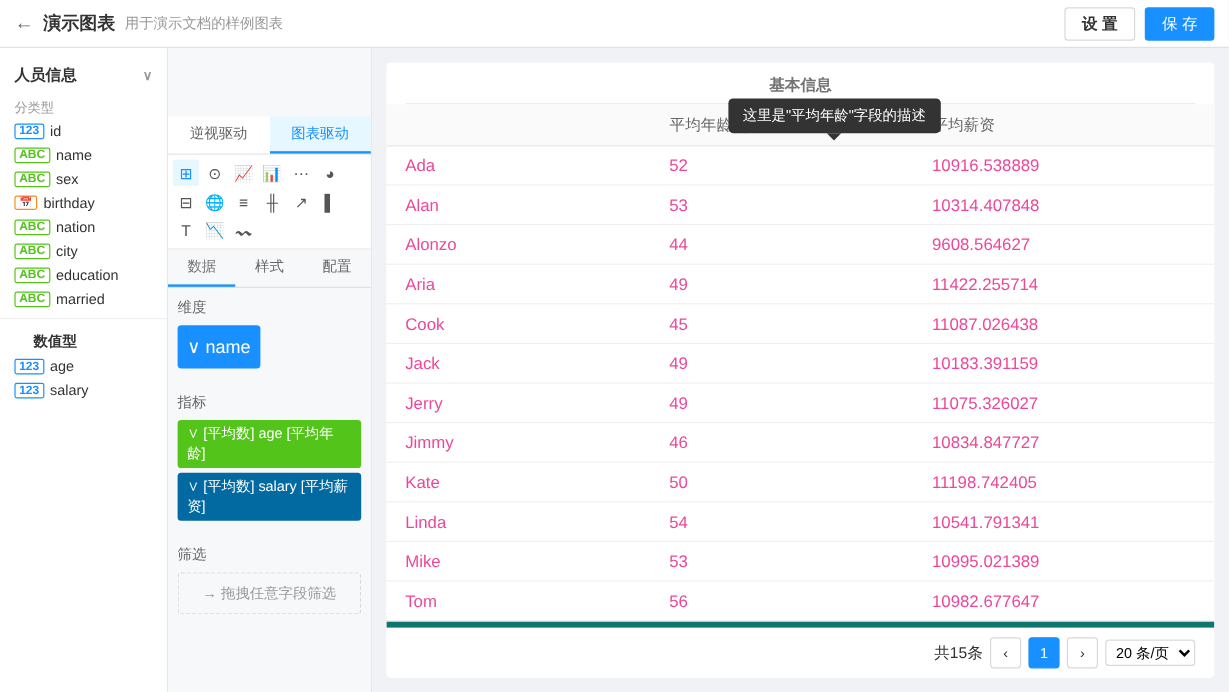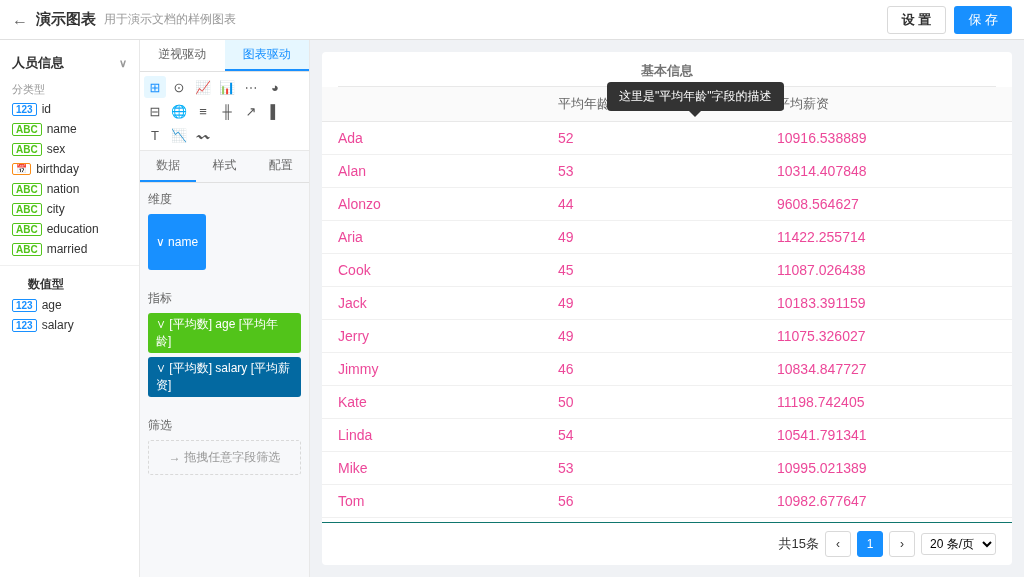--- a/index.html
+++ b/index.html
@@ -24,37 +24,37 @@
     .sidebar-category-label { padding: 2px 12px; font-size: 11px; color: #999; margin-top: 4px; }
     .sidebar-item { display: flex; align-items: center; padding: 3px 12px; font-size: 12px; color: #333; cursor: pointer; }
     .type-badge { font-size: 10px; border-radius: 2px; padding: 0 3px; margin-right: 5px; font-weight: bold; }
     .type-abc { color: #52c41a; border: 1px solid #52c41a; }
     .type-123 { color: #1890ff; border: 1px solid #1890ff; }
     .type-cal { color: #fa8c16; border: 1px solid #fa8c16; font-size: 9px; }
     .sidebar-divider { border: none; border-top: 1px solid #f0f0f0; margin: 6px 0; }
     .sidebar-section-label { padding: 4px 12px 2px; font-size: 12px; color: #333; font-weight: bold; margin-left: 16px; }
 
     
-    .middle-panel { width: 170px; background: #f7f8fa; border-right: 1px solid #e8e8e8; display: flex; flex-direction: column; flex-shrink: 0; }
+    .middle-panel { width: 170px; background: #f7f8fa; border-right: 1px solid #e8e8e8; display: flex; flex-direction: column; flex-shrink: 0; justify-content: center; }
     .mode-tabs { display: flex; border-bottom: 1px solid #e0e0e0; background: #fff; }
     .mode-tab { flex: 1; text-align: center; padding: 6px 4px; font-size: 12px; cursor: pointer; color: #666; border-bottom: 2px solid transparent; }
     .mode-tab.active { color: #1890ff; border-bottom: 2px solid #1890ff; background: #e6f7ff; }
 
     .icon-toolbar { display: flex; flex-wrap: wrap; padding: 4px; background: #fff; border-bottom: 1px solid #e8e8e8; gap: 2px; }
     .icon-btn { width: 22px; height: 22px; display: flex; align-items: center; justify-content: center; cursor: pointer; border-radius: 3px; font-size: 13px; color: #555; }
     .icon-btn.active { background: #e6f7ff; color: #1890ff; }
 
     .panel-tabs { display: flex; border-bottom: 1px solid #e0e0e0; background: #f7f8fa; }
     .panel-tab { flex: 1; text-align: center; padding: 6px 4px; font-size: 12px; cursor: pointer; color: #666; }
     .panel-tab.active { color: #737373; border-bottom: 2px solid #1890ff; }
 
     .panel-section { padding: 8px; }
     .panel-section-label { font-size: 12px; color: #666; margin-bottom: 6px; }
 
-    .dimension-tag { background: #1890ff; color: #fff; border-radius: 3px; padding: 21px 8px; font-size: 12px; display: inline-flex; align-items: center; margin-bottom: 4px; cursor: pointer; }
+    .dimension-tag { background: #1890ff; color: #fff; border-radius: 3px; padding: 9px 8px; font-size: 15px; display: inline-flex; align-items: center; margin-bottom: 4px; cursor: pointer; }
 
     .measure-tag { border-radius: 3px; padding: 3px 8px; font-size: 12px; display: inline-flex; align-items: center; margin-bottom: 4px; cursor: pointer; width: 100%; }
     .measure-tag-green { background: #52c41a; color: #fff; }
     .measure-tag-blue { background: #0369a1; color: #fff; }
 
     .filter-section { padding: 8px; }
     .filter-placeholder { border: 1px dashed #d9d9d9; border-radius: 3px; padding: 8px; text-align: center; font-size: 12px; color: #999; cursor: pointer; }
 
     
     .content-area { flex: 1; display: flex; flex-direction: column; overflow: hidden; background: #f0f2f5; padding: 12px; }
@@ -75,21 +75,21 @@
 
     
     .table-body { overflow-y: auto; flex: 1; }
     .table-row { display: flex; padding: 8px 16px; border-bottom: 1px solid #f0f0f0; }
     .td-cell { font-size: 14px; color: #ec4899; }
     .td-cell.name-col { width: 220px; }
     .td-cell.age-col { flex: 1; }
     .td-cell.salary-col { flex: 1; }
 
     
-    .pagination { display: flex; align-items: center; justify-content: flex-end; padding: 8px 16px; border-top: 1px solid #0f766e; gap: 6px; font-size: 13px; color: #333; }
+    .pagination { display: flex; align-items: center; justify-content: flex-end; padding: 8px 16px; border-top: 5px solid #0f766e; gap: 6px; font-size: 13px; color: #333; }
     .page-btn { width: 26px; height: 26px; display: flex; align-items: center; justify-content: center; border: 1px solid #d9d9d9; border-radius: 3px; cursor: pointer; background: #fff; font-size: 12px; color: #333; }
     .page-btn.active { background: #1890ff; color: #fff; border-color: #1890ff; }
     .page-size-select { border: 1px solid #d9d9d9; border-radius: 3px; padding: 2px 4px; background: #fff; cursor: pointer; font-size: 12px; }
   </style>
 </head>
 <body>
 
 <div class="topbar">
   <span class="topbar-back">←</span>
   <span class="topbar-title">演示图表</span>

